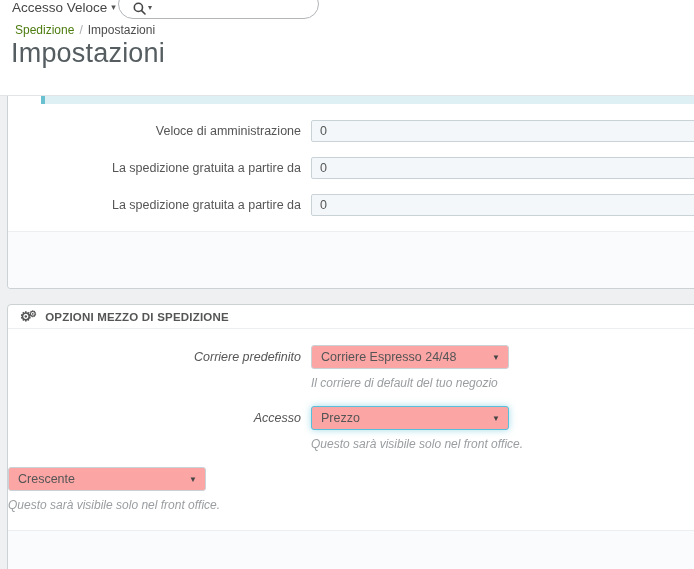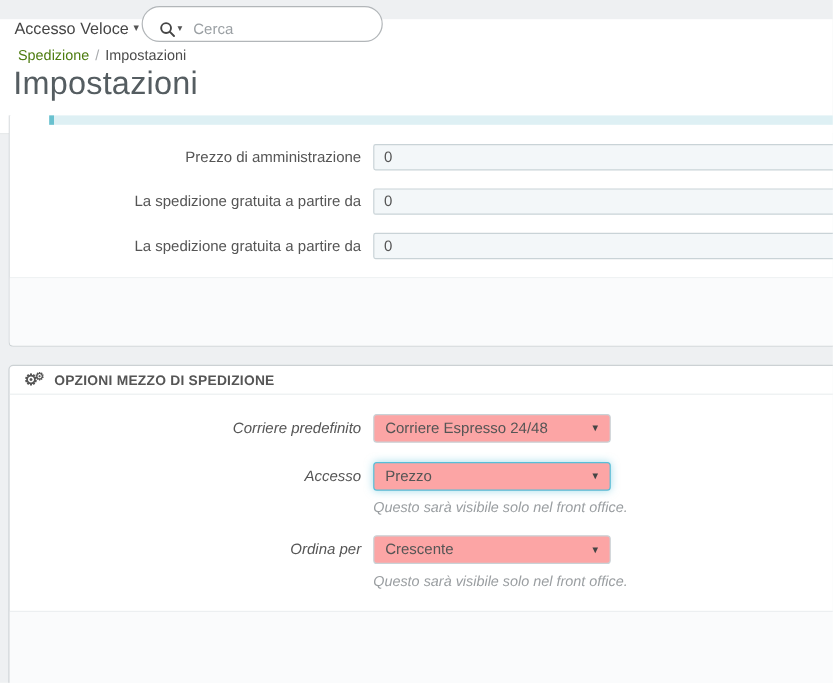--- a/index.html
+++ b/index.html
@@ -7,21 +7,21 @@
   body {
     font-family:"Liberation Sans", sans-serif;
     background:#eef0f2;
     position:relative;
     overflow:hidden;
     color:#555;
   }
 
   
   .header {
-    position:absolute; top:16px; left:0; width:100%; height:96px;
+    position:absolute; top:0; left:0; width:100%; height:96px;
     background:#fff;
     border-bottom:1px solid #e2e5e7;
   }
   .quick-access {
     position:absolute; left:12px; top:0px;
     font-size:13.5px; color:#464646; cursor:pointer; white-space:nowrap;
   }
   .qa-caret { font-size:9px; color:#555; margin-left:4px; vertical-align:2px; }
 
   .searchbar {
@@ -131,38 +131,37 @@
     </div>
 
     <div class="searchbar">
       <span class="search-icon">
         <svg width="13" height="13" viewBox="0 0 13 13">
           <circle cx="5.4" cy="5.4" r="4.1" fill="none" stroke="#454545" stroke-width="1.6"></circle>
           <line x1="8.6" y1="8.6" x2="12" y2="12" stroke="#454545" stroke-width="1.6" stroke-linecap="round"></line>
         </svg>
       </span>
       <span class="search-caret">▾</span>
-      <input class="search-input" type="text" placeholder="Cerca" style="">
     </div>
 
     <nav class="breadcrumb">
       <span class="bc-parent">Spedizione</span><span class="bc-sep">/</span><span class="bc-current">Impostazioni</span>
     </nav>
 
     <h1 class="page-title">Impostazioni</h1>
   </header>
 
   <main>
 
     <section class="panel panel-first">
       <div class="alert-sliver"></div>
 
       <div class="rows-1">
         <div class="form-row">
-          <label>Prezzo di amministrazione</label>
+          <label>Veloce di amministrazione</label>
           <input class="text-input" type="text" value="0" style="">
         </div>
 
         <div class="form-row">
           <label>La spedizione gratuita a partire da</label>
           <input class="text-input" type="text" value="0" style="">
         </div>
 
         <div class="form-row">
           <label>La spedizione gratuita a partire da</label>
@@ -182,38 +181,38 @@
       <div class="rows-2">
         <div class="form-row select-row">
           <label>Corriere predefinito</label>
           <div class="field-col">
             <div class="select-wrap">
               <select>
                 <option>Corriere Espresso 24/48</option>
               </select>
               <span class="sel-caret">▼</span>
             </div>
+            <p class="help">Il corriere di default del tuo negozio</p>
           </div>
         </div>
 
         <div class="form-row select-row">
           <label>Accesso</label>
           <div class="field-col">
             <div class="select-wrap focused">
               <select>
                 <option>Prezzo</option>
               </select>
               <span class="sel-caret">▼</span>
             </div>
             <p class="help">Questo sarà visibile solo nel front office.</p>
           </div>
         </div>
 
         <div class="form-row select-row">
-          <label>Ordina per</label>
           <div class="field-col">
             <div class="select-wrap">
               <select>
                 <option>Crescente</option>
               </select>
               <span class="sel-caret">▼</span>
             </div>
             <p class="help">Questo sarà visibile solo nel front office.</p>
           </div>
         </div>

